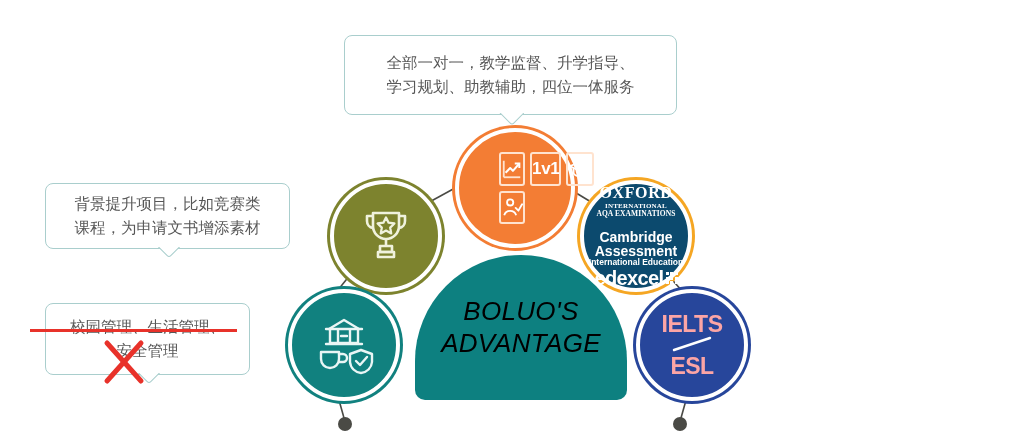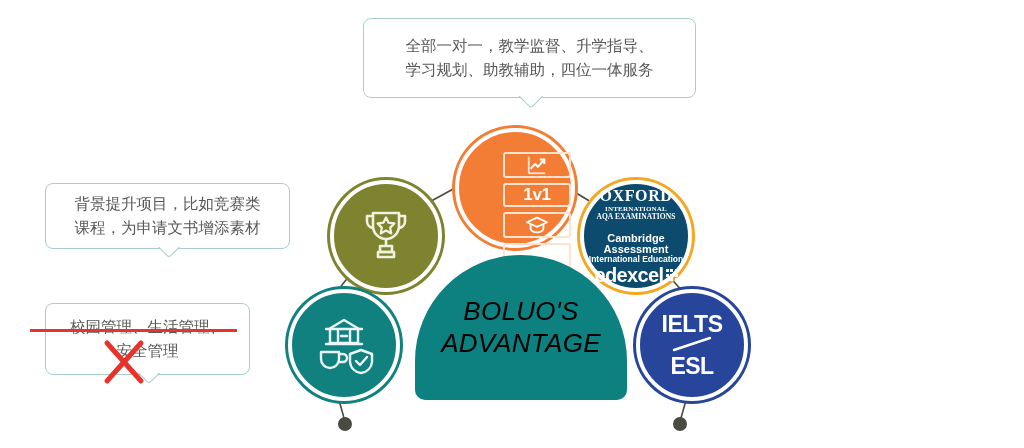--- a/index.html
+++ b/index.html
@@ -36,21 +36,21 @@
   #svglayer{position:absolute;left:0;top:0;width:1024px;height:448px;z-index:10;}
 
   
   .node{position:absolute;border-radius:50%;z-index:20;
         display:flex;align-items:center;justify-content:center;}
 
   
   #node-orange{left:455px;top:128px;width:112px;height:112px;
     background:#f37d34;border:4px solid #ffffff;
     box-shadow:0 0 0 3px #f37d34;}
-  .grid2{display:grid;grid-template-columns:1fr;grid-template-rows:1fr 1fr;
+  .grid2{display:grid;grid-template-columns:1fr 1fr 1fr;grid-template-rows:1fr 1fr;
     gap:5px;width:76px;height:72px;padding-left:44px;}
   .cell{border:2px solid #ffe3cf;border-radius:3px;display:flex;
     align-items:center;justify-content:center;color:#fff;}
   .cell .lbl{font-size:17px;font-weight:700;color:#ffffff;letter-spacing:-.3px;}
 
   
   #node-olive{left:330px;top:180px;width:104px;height:104px;
     background:#7d832e;border:4px solid #ffffff;
     box-shadow:0 0 0 3px #7d832e;}
 
@@ -58,38 +58,38 @@
   #node-oxford{left:580px;top:180px;width:104px;height:104px;
     background:#0c4a6e;border:4px solid #ffffff;
     box-shadow:0 0 0 3px #f5a623;}
   .badge-txt{width:100%;text-align:center;color:#ffffff;line-height:1.0;}
   .badge-txt .l1{font-family:"Liberation Serif","DejaVu Serif",serif;
     font-size:16px;font-weight:700;letter-spacing:.6px;display:block;margin-top:1px;}
   .badge-txt .l2{font-family:"Liberation Serif","DejaVu Serif",serif;
     font-size:7px;font-weight:700;letter-spacing:.2px;display:block;margin-top:2px;}
   .badge-txt .l3{font-family:"Liberation Serif","DejaVu Serif",serif;
     font-size:7.5px;font-weight:700;letter-spacing:.1px;display:block;}
-  .badge-txt .l4{font-size:11px;font-weight:700;display:block;margin-top:12px;}
+  .badge-txt .l4{font-size:14px;font-weight:700;display:block;margin-top:12px;}
   .badge-txt .l5{font-size:8.5px;font-weight:700;display:block;}
   .badge-txt .l6{font-size:20px;font-weight:700;display:block;margin-top:2px;letter-spacing:-.6px;}
   .edx{display:inline-flex;align-items:center;gap:2px;}
   .edx-dots{display:grid;grid-template-columns:repeat(3,3px);
     grid-template-rows:repeat(3,3px);gap:1.5px;}
   .edx-dots i{background:#ffffff;display:block;width:3px;height:3px;}
 
   
   #node-teal{left:288px;top:289px;width:104px;height:104px;
     background:#11817f;border:4px solid #ffffff;
     box-shadow:0 0 0 3px #11817f;}
 
   
   #node-blue{left:636px;top:289px;width:104px;height:104px;
     background:#27469b;border:4px solid #ffffff;
     box-shadow:0 0 0 3px #27469b;}
-  .ielts{color:#ffffff;text-align:center;line-height:1.0;}
+  .ielts{color:#fca5a5;text-align:center;line-height:1.0;}
   .ielts .t1{font-size:23px;font-weight:700;display:block;letter-spacing:-.5px;}
   .ielts .t2{font-size:23px;font-weight:700;display:block;letter-spacing:-.5px;}
 
   
   #dome{position:absolute;left:415px;top:255px;width:212px;height:145px;
     background:#0d8080;border-radius:106px 106px 10px 10px;z-index:25;
     display:flex;align-items:center;justify-content:center;}
   #dome .dtxt{color:#000000;font-size:26px;line-height:1.22;text-align:center;
     letter-spacing:.3px;font-style:italic;}
 
@@ -109,21 +109,21 @@
       <line x1="558" y1="182" x2="596" y2="205"></line>
       <line x1="350" y1="275" x2="330" y2="300"></line>
       <line x1="668" y1="275" x2="690" y2="300"></line>
       <line x1="337" y1="393" x2="344" y2="418"></line>
       <line x1="688" y1="393" x2="681" y2="418"></line>
     </g>
     <circle cx="345" cy="424" r="7" fill="#4a4a45"></circle>
     <circle cx="680" cy="424" r="7" fill="#4a4a45"></circle>
   </svg>
 
-  <div class="callout" id="callout-top" style="left:344px;top:18px;width:333px;height:80px;margin-left:19px;">
+  <div class="callout" id="callout-top" style="left:344px;top:35px;width:333px;height:80px;">
     <span class="ctext">全部一对一，教学监督、升学指导、
 学习规划、助教辅助，四位一体服务</span>
     <span class="tail"></span>
   </div>
 
   <div class="callout" id="callout-left-upper" style="left:45px;top:183px;width:245px;height:66px;">
     <span class="ctext">背景提升项目，比如竞赛类
 课程，为申请文书增添素材</span>
     <span class="tail small"></span>
   </div>

